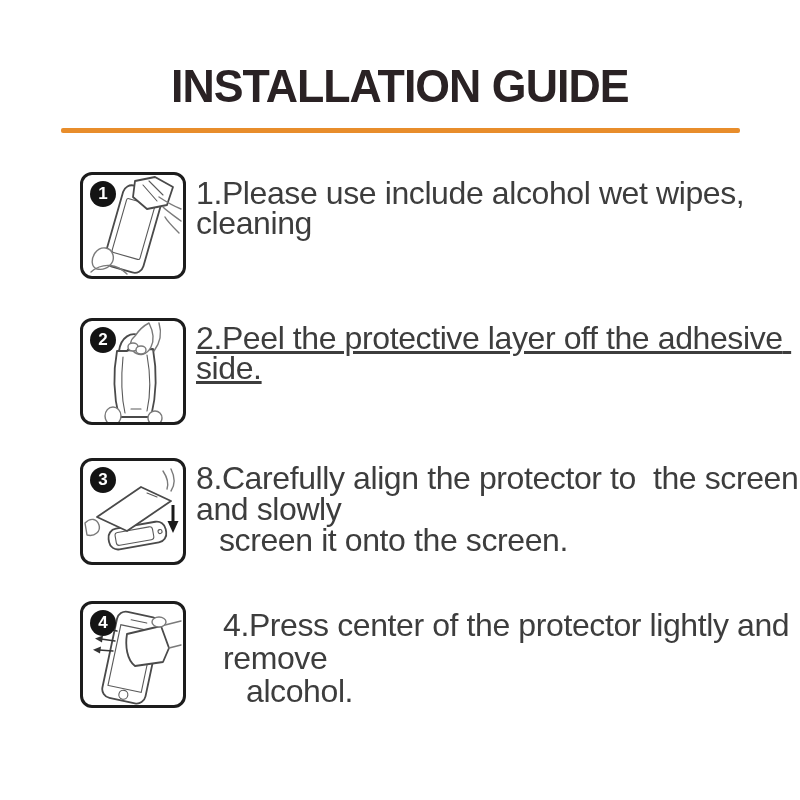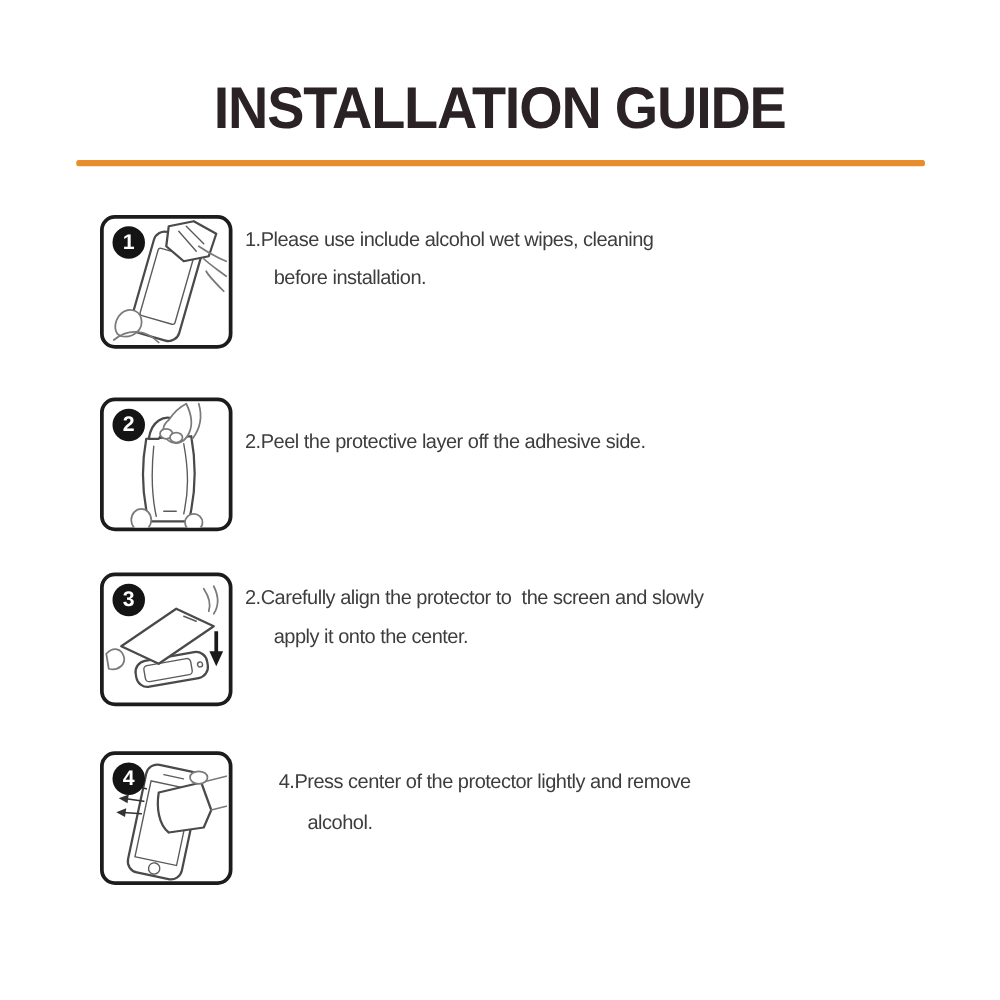--- a/index.html
+++ b/index.html
@@ -34,25 +34,25 @@
   }
   .illus svg{position:absolute;left:0;top:0;width:100px;height:101px;}
   .badge{
     position:absolute;left:7px;top:6px;width:26px;height:26px;border-radius:50%;
     background:#141414;color:#ffffff;
     font-size:17px;font-weight:700;line-height:26px;text-align:center;
   }
 
   .step-text{
     position:absolute;left:196px;
-    font-size:16px;color:#3d3d3d;letter-spacing:-0.4px;
+    font-size:32px;color:#3d3d3d;letter-spacing:-0.4px;
     line-height:30px;
   }
   .s1 .step-text{top:6px;}
-  .s2 .step-text{top:21px;}
+  .s2 .step-text{top:5px;text-decoration:underline;}
   .s3 .step-text{top:5px;line-height:31px;}
   .s4 .step-text{top:8px;line-height:33px;margin-left:27px;}
   .line{white-space:pre-wrap;}
   .line.cont{padding-left:23px;}
 
   
   .ink{stroke:#4a4a4a;stroke-width:1.8;fill:#ffffff;stroke-linejoin:round;stroke-linecap:round;}
   .ink-thin{stroke:#5a5a5a;stroke-width:1.1;fill:none;stroke-linecap:round;}
   .hand{stroke:#7a7a7a;stroke-width:1.4;fill:#ffffff;stroke-linejoin:round;stroke-linecap:round;}
   .hand-line{stroke:#7a7a7a;stroke-width:1.4;fill:none;stroke-linecap:round;}
@@ -82,21 +82,20 @@
         <path class="ink" d="M52,6 L72,2 L90,12 L84,30 L64,34 L50,22 Z"></path>
         <path class="ink-thin" d="M60,10 L74,26 M66,6 L80,20"></path>
         <path class="hand-line" d="M98,34 C88,30 82,26 76,22 M98,46 C90,40 84,36 80,32 M96,58 C88,50 84,46 82,42"></path>
         <path class="hand" d="M12,78 C18,70 28,72 30,80 C32,88 24,96 14,94 C8,92 8,84 12,78 Z"></path>
         <path class="hand-line" d="M8,97 C20,87 34,89 44,99"></path>
       </svg>
       <div class="badge">1</div>
     </div>
     <div class="step-text">
       <div class="line">1.Please use include alcohol wet wipes, cleaning</div>
-      <div class="line cont">before installation.</div>
     </div>
   </section>
 
   <section class="step s2">
     <div class="illus">
       <svg viewBox="0 0 100 101">
         <path class="ink" d="M34,30 C30,52 30,72 36,96 L68,96 C74,72 74,50 70,28 Z"></path>
         <path class="ink-thin" d="M40,36 C38,56 38,74 42,92 M64,34 C68,56 68,72 64,90"></path>
         <path class="ink-thin" d="M48,88 L58,88"></path>
         <path class="ink" d="M36,30 C38,16 48,10 58,15 C54,20 48,24 44,30 Z"></path>
@@ -125,22 +124,22 @@
           <circle class="ink-thin" cx="78" cy="74.5" r="2" fill="#fff"></circle>
         </g>
         <polygon class="ink" points="14,56 58,26 88,40 44,70"></polygon>
         <path class="ink-thin" d="M64,32 L74,36"></path>
         <line class="arrow" x1="90" y1="44" x2="90" y2="62"></line>
         <polygon class="arrow-head" points="84.5,60 95.5,60 90,72"></polygon>
       </svg>
       <div class="badge">3</div>
     </div>
     <div class="step-text">
-      <div class="line">2.Carefully align the protector to  the screen and slowly</div>
-      <div class="line cont">apply it onto the center.</div>
+      <div class="line">8.Carefully align the protector to  the screen and slowly</div>
+      <div class="line cont">screen it onto the screen.</div>
     </div>
   </section>
 
   <section class="step s4">
     <div class="illus">
       <svg viewBox="0 0 100 101">
         <g transform="rotate(12 50 55)">
           <rect class="ink" x="26" y="10" width="44" height="88" rx="9"></rect>
           <rect class="ink-thin" x="31" y="24" width="34" height="62" fill="#fff"></rect>
           <circle class="ink-thin" cx="48" cy="92" r="4.5" fill="#fff"></circle>

